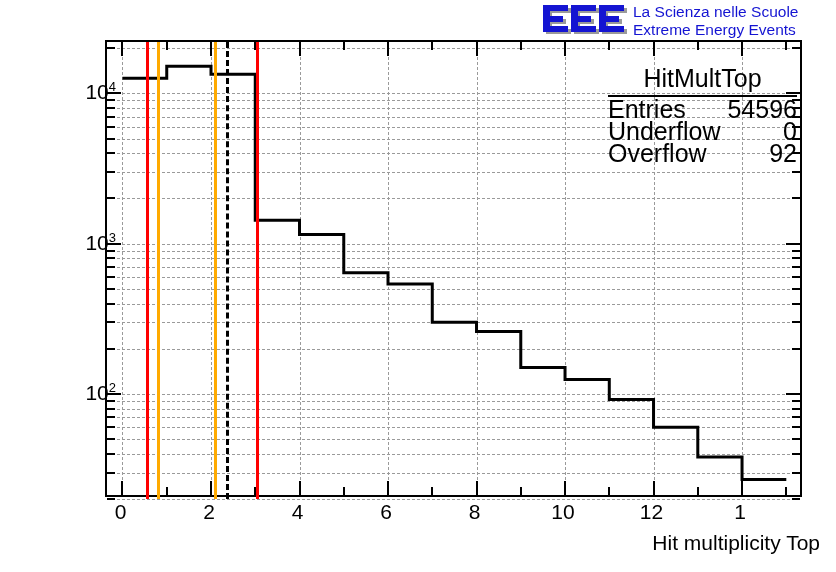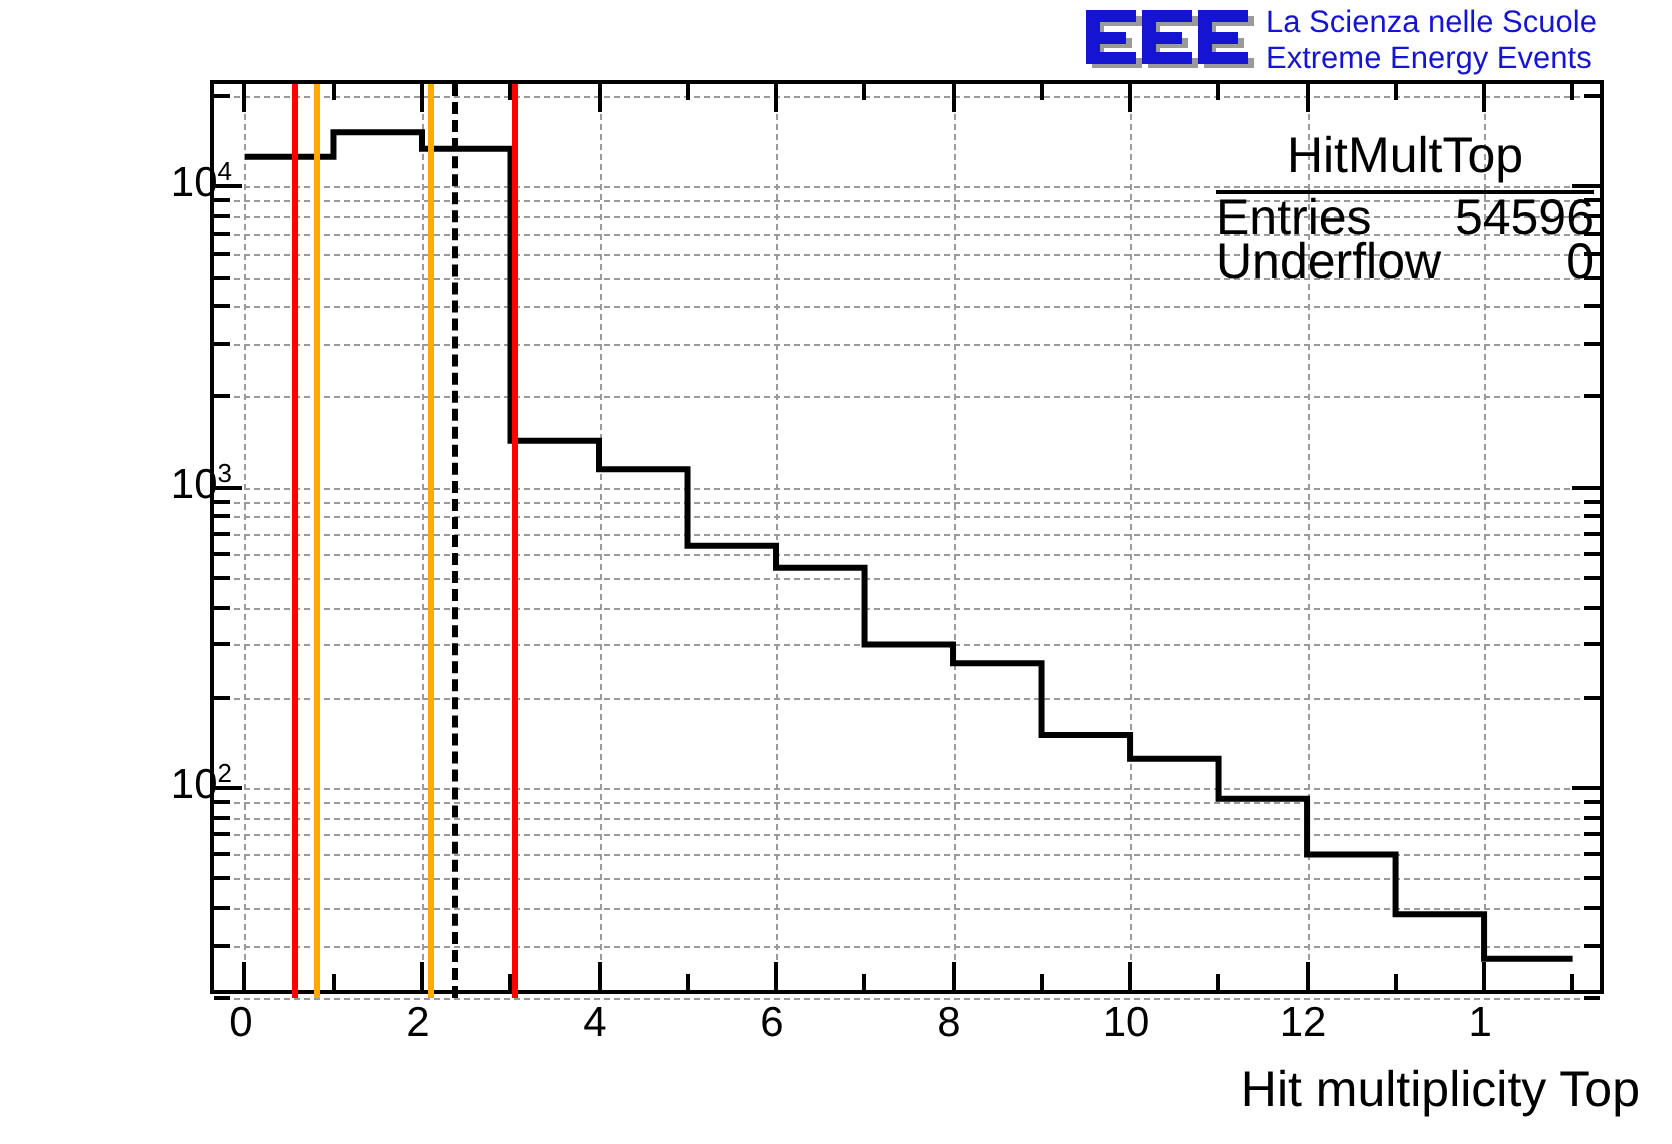--- a/index.html
+++ b/index.html
@@ -114,21 +114,21 @@
     right: 720px;
     transform: translateY(-50%);
     white-space: nowrap;
   }
   .ylab sup { font-size: 13px; vertical-align: super; }
 
   #axis-title-x {
     position: absolute;
     right: 16px;
     top: 531px;
-    font-size: 25px;
+    font-size: 21px;
     color: #000;
     white-space: nowrap;
   }
 
   
   #hist-svg, #marker-layer {
     position: absolute;
     left: 0; top: 0;
     width: 697px;
     height: 457px;
@@ -374,16 +374,20 @@
     <div id="stats-title">HitMultTop</div>
     <div id="stats-rows">
         <div class="stats-row">
           <span class="k">Entries</span>
           <span class="v">54596</span>
         </div>
         <div class="stats-row">
           <span class="k">Underflow</span>
           <span class="v">0</span>
         </div>
+        <div class="stats-row">
+          <span class="k">Overflow</span>
+          <span class="v">92</span>
+        </div>
       </div>
   </div>
 
 </div>
 
 </body></html>

